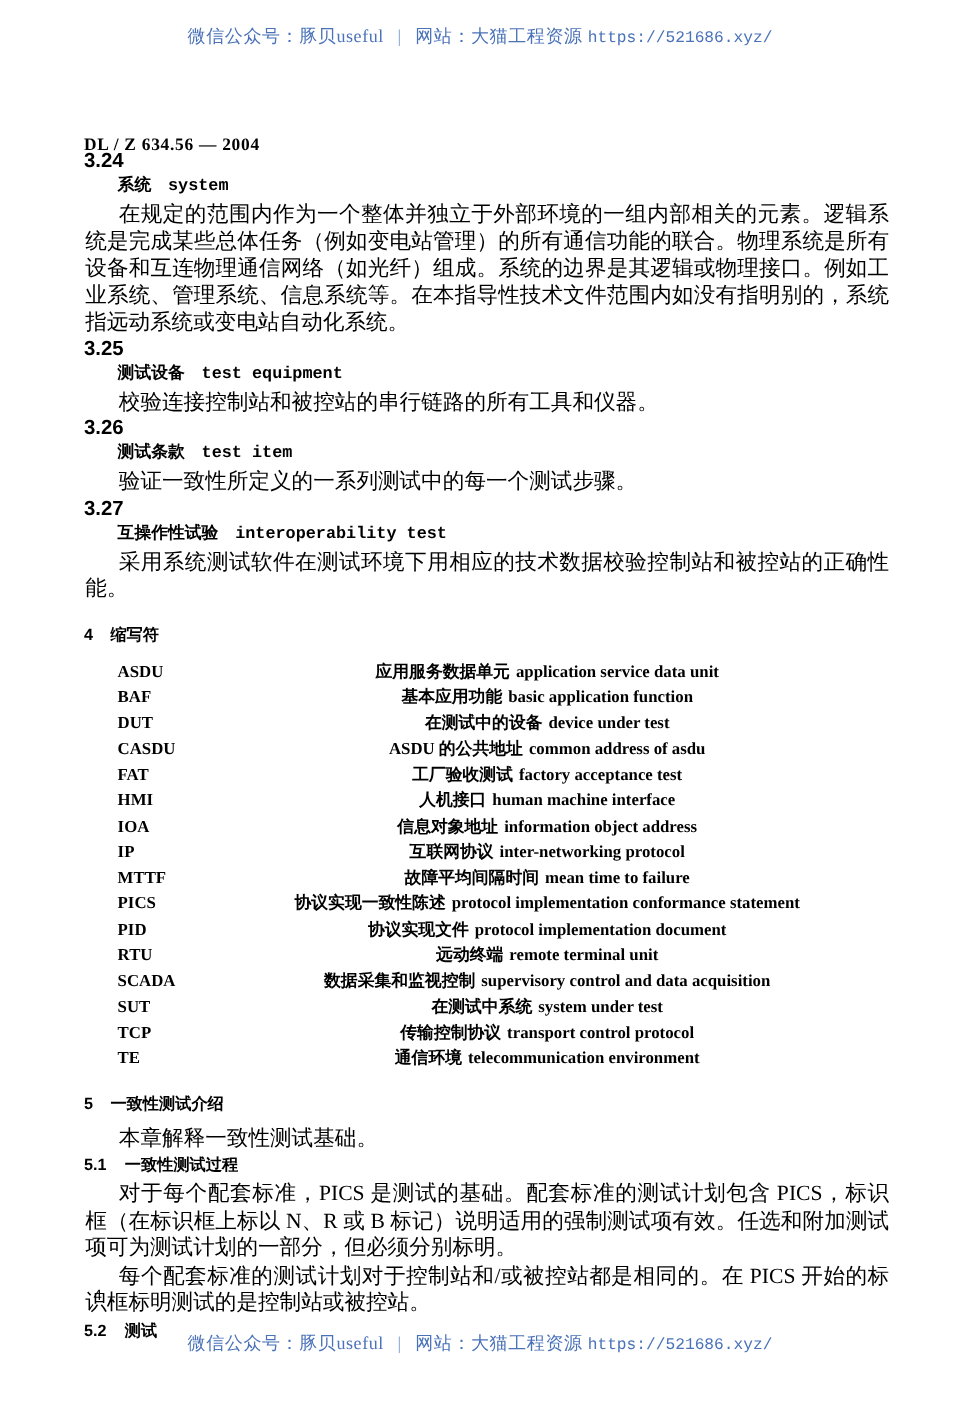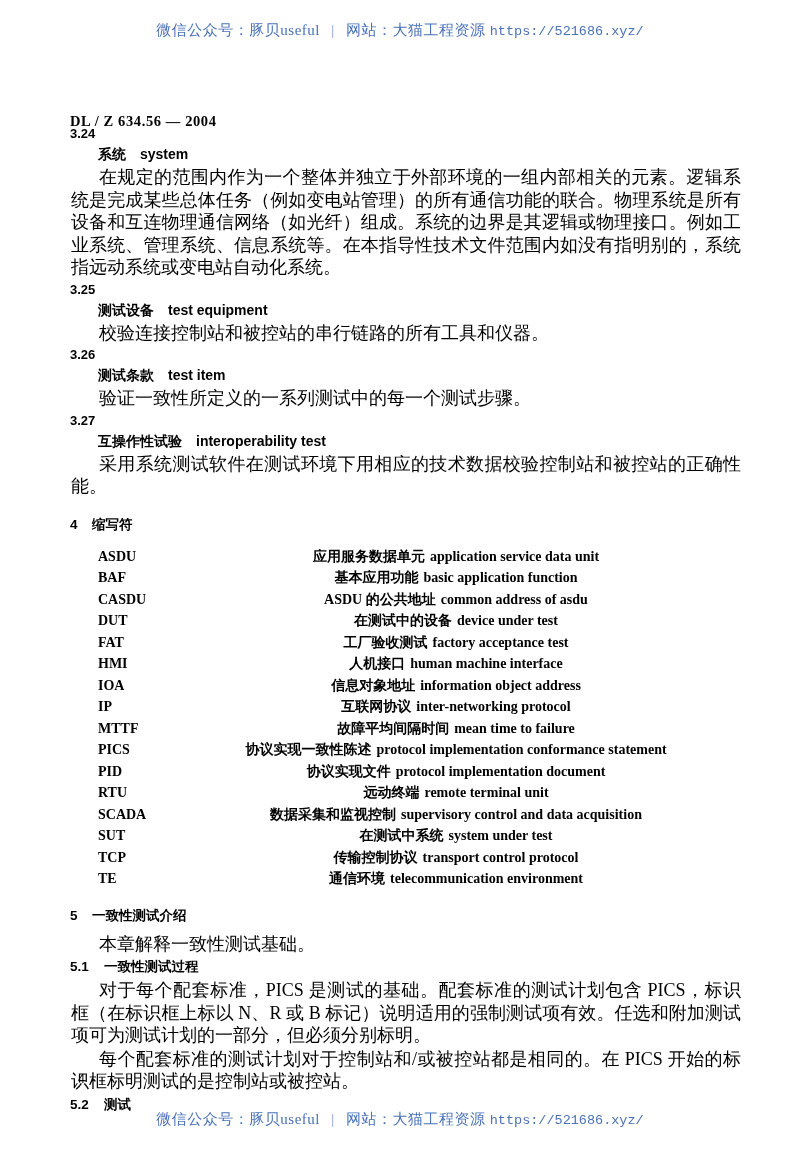--- a/index.html
+++ b/index.html
@@ -62,36 +62,36 @@
   
   .content {
     position: absolute;
     left: 70px;
     top: 124px;
     width: 672px;
   }
 
   .sec-num {
     font-family: "Liberation Sans", "DejaVu Sans", sans-serif;
-    font-size: 13px;
+    font-size: 17px;
     font-weight: bold;
     line-height: 20px;
     margin: 0;
   }
 
   .term {
     margin: 0;
     padding-left: 28px;
     font-size: 14px;
     font-weight: bold;
     line-height: 21px;
   }
   .term .term-en {
     padding-left: 14px;
-    font-family: Liberation Sans, sans-serif;
+    font-family: Liberation Mono, monospace;
   }
 
   .para {
     margin: 1px;
     font-size: 18px;
     line-height: 22.5px;
     text-align: justify;
     text-justify: inter-character;
     text-indent: 28px;
   }
@@ -201,26 +201,26 @@
     <ul class="abbr-list">
       <li class="abbr-item">
         <span class="abbr-key">ASDU</span>
         <span class="abbr-desc"><span class="abbr-cn">应用服务数据单元</span><span class="abbr-en">application service data unit</span></span>
       </li>
       <li class="abbr-item">
         <span class="abbr-key">BAF</span>
         <span class="abbr-desc"><span class="abbr-cn">基本应用功能</span><span class="abbr-en">basic application function</span></span>
       </li>
       <li class="abbr-item">
+        <span class="abbr-key">DUT</span>
+        <span class="abbr-desc"><span class="abbr-cn">在测试中的设备</span><span class="abbr-en">device under test</span></span>
+      </li>
+      <li class="abbr-item">
         <span class="abbr-key">CASDU</span>
         <span class="abbr-desc"><span class="abbr-cn">ASDU 的公共地址</span><span class="abbr-en">common address of asdu</span></span>
-      </li>
-      <li class="abbr-item">
-        <span class="abbr-key">DUT</span>
-        <span class="abbr-desc"><span class="abbr-cn">在测试中的设备</span><span class="abbr-en">device under test</span></span>
       </li>
       <li class="abbr-item">
         <span class="abbr-key">FAT</span>
         <span class="abbr-desc"><span class="abbr-cn">工厂验收测试</span><span class="abbr-en">factory acceptance test</span></span>
       </li>
       <li class="abbr-item">
         <span class="abbr-key">HMI</span>
         <span class="abbr-desc"><span class="abbr-cn">人机接口</span><span class="abbr-en">human machine interface</span></span>
       </li>
       <li class="abbr-item">

